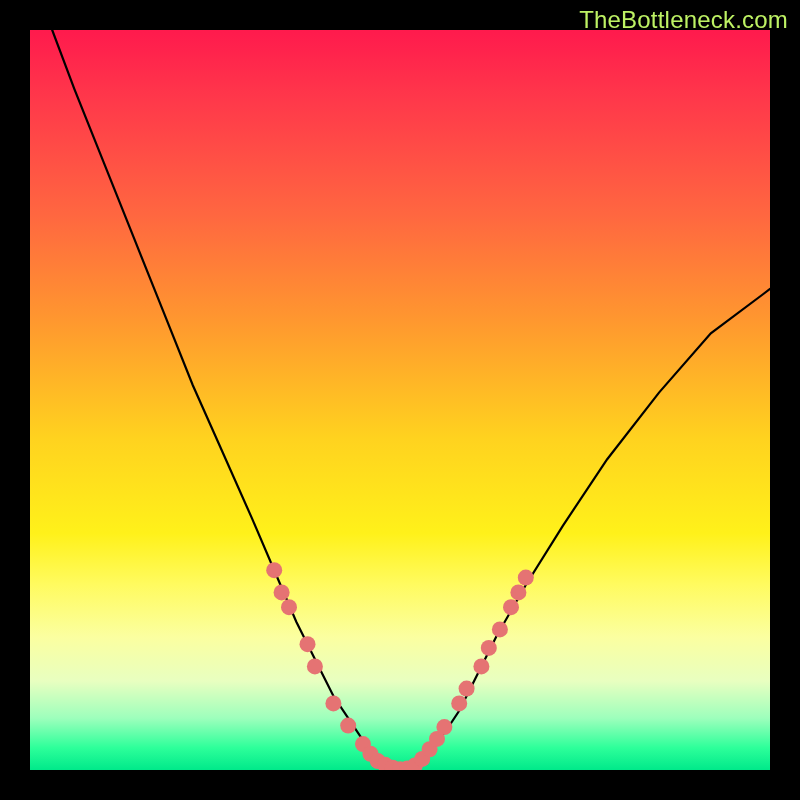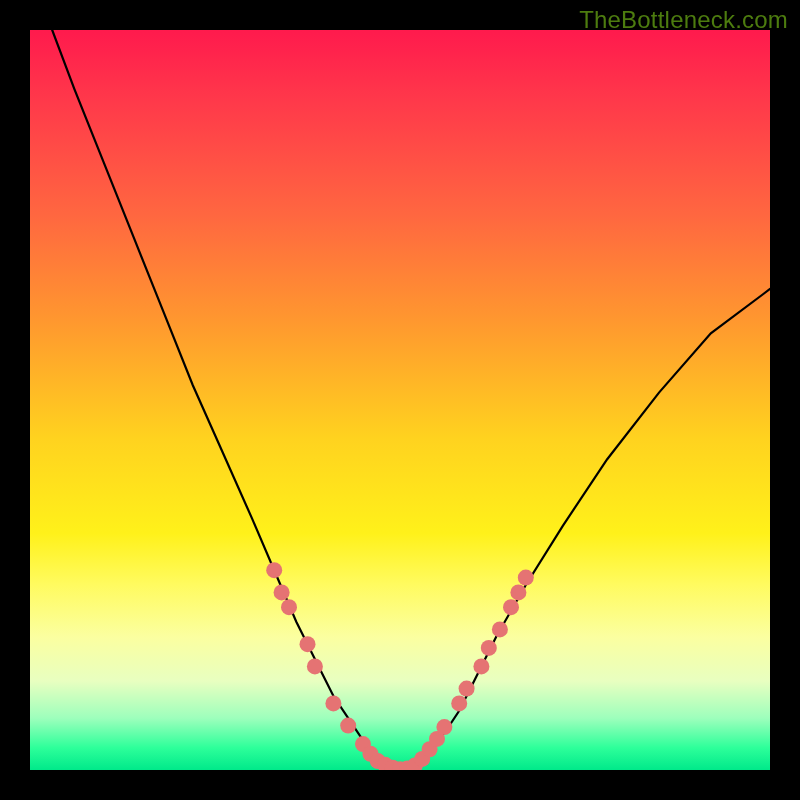--- a/index.html
+++ b/index.html
@@ -40,21 +40,21 @@
       #e8ffc0 88%,
       #9dffbc 93%,
       #2dff9a 97%,
       #00e98a 100%
     );
   }
   .watermark {
     position: absolute;
     top: 6px;
     right: 12px;
-    color: #4d7c0f;
+    color: #bef264;
     font-size: 24px;
     font-weight: 500;
     letter-spacing: 0.2px;
     user-select: none;
   }
   svg.curves {
     position: absolute;
     inset: 0;
   }
 </style>

